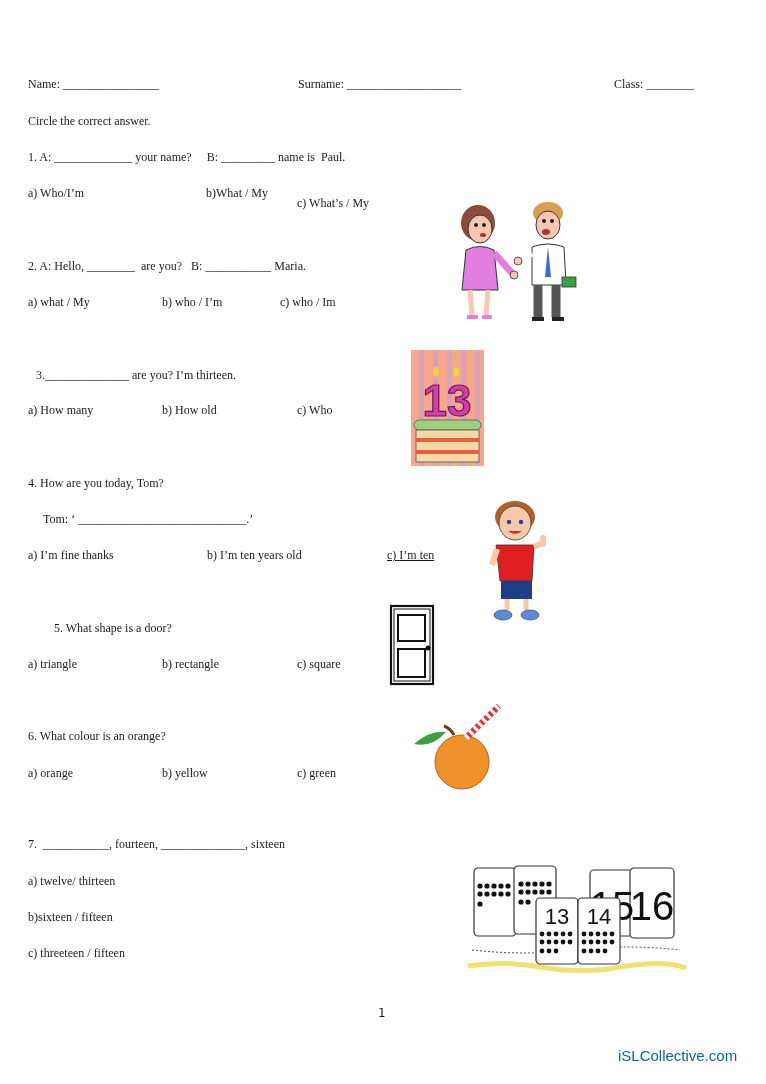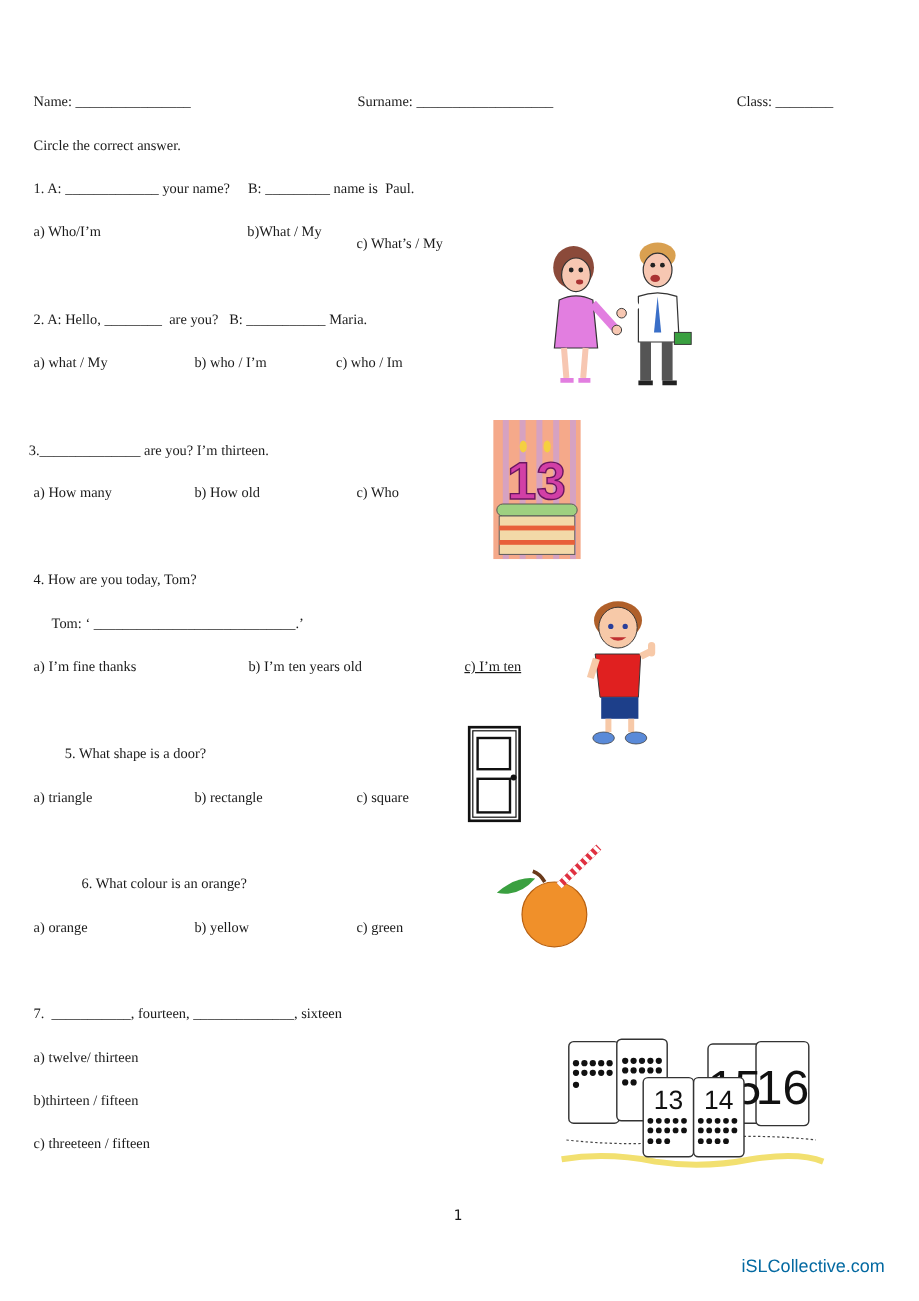--- a/index.html
+++ b/index.html
@@ -54,21 +54,21 @@
   <ellipse cx="96" cy="37" rx="4" ry="3" fill="#a33"></ellipse>
   <path d="M82 52 Q98 46 114 52 L116 90 L82 90 Z" fill="#ffffff" stroke="#333" stroke-width="1"></path>
   <path d="M98 52 L95 82 L101 82 Z" fill="#3a6fc8"></path>
   <path d="M82 58 L70 65" stroke="#ffffff" stroke-width="7"></path>
   <circle cx="68" cy="66" r="4" fill="#f7c7b2" stroke="#333" stroke-width="0.8"></circle>
   <rect x="112" y="82" width="14" height="10" fill="#3aa040" stroke="#333" stroke-width="0.8"></rect>
   <path d="M88 90 L88 122 M106 90 L106 122" stroke="#555" stroke-width="9"></path>
   <path d="M82 124 L94 124 M102 124 L114 124" stroke="#222" stroke-width="4"></path>
 </svg>
 
-<div class="t" style="left:24px;top:365px;">3.______________ are you? I’m thirteen.</div>
+<div class="t" style="left:36px;top:365px;">3.______________ are you? I’m thirteen.</div>
 <div class="t" style="left:28px;top:400px;">a) How many</div>
 <div class="t" style="left:162px;top:400px;">b) How old</div>
 <div class="t" style="left:297px;top:400px;">c) Who</div>
 
 <svg class="img" style="left:411px;top:350px;" width="73" height="116" viewBox="0 0 73 116">
   <rect x="0" y="0" width="73" height="116" fill="#f5a98a"></rect>
   <rect x="8" y="0" width="5" height="116" fill="#c9a0d8" opacity="0.7"></rect>
   <rect x="22" y="0" width="5" height="116" fill="#c9a0d8" opacity="0.7"></rect>
   <rect x="36" y="0" width="5" height="116" fill="#c9a0d8" opacity="0.7"></rect>
   <rect x="50" y="0" width="5" height="116" fill="#c9a0d8" opacity="0.7"></rect>
@@ -110,36 +110,36 @@
 <div class="t" style="left:297px;top:654px;">c) square</div>
 
 <svg class="img" style="left:389px;top:604px;" width="46" height="82" viewBox="0 0 46 82">
   <rect x="2" y="2" width="42" height="78" fill="#fff" stroke="#111" stroke-width="2.2"></rect>
   <rect x="5" y="5" width="36" height="72" fill="none" stroke="#111" stroke-width="1"></rect>
   <rect x="9" y="11" width="27" height="26" fill="none" stroke="#111" stroke-width="2"></rect>
   <rect x="9" y="45" width="27" height="28" fill="none" stroke="#111" stroke-width="2"></rect>
   <circle cx="39" cy="44" r="2.5" fill="#111"></circle>
 </svg>
 
-<div class="t" style="left:28px;top:726px;margin-left:40px;">6. What colour is an orange?</div>
+<div class="t" style="left:28px;top:726px;">6. What colour is an orange?</div>
 <div class="t" style="left:28px;top:763px;">a) orange</div>
 <div class="t" style="left:162px;top:763px;">b) yellow</div>
 <div class="t" style="left:297px;top:763px;">c) green</div>
 
 <svg class="img" style="left:410px;top:702px;" width="95" height="90" viewBox="0 0 95 90">
   <circle cx="52" cy="60" r="27" fill="#f0902a" stroke="#b86010" stroke-width="1"></circle>
   <path d="M44 33 Q40 26 34 24" stroke="#6a3a1a" stroke-width="3" fill="none"></path>
   <path d="M36 30 Q20 28 4 42 Q22 46 36 30 Z" fill="#3aa040"></path>
   <path d="M56 36 L89 4" stroke="#e03040" stroke-width="6"></path>
   <path d="M56 36 L89 4" stroke="#ffffff" stroke-width="6" stroke-dasharray="3 3"></path>
 </svg>
 
 <div class="t" style="left:28px;top:834px;">7.  ___________, fourteen, ______________, sixteen</div>
 <div class="t" style="left:28px;top:871px;">a) twelve/ thirteen</div>
-<div class="t" style="left:28px;top:907px;">b)thirteen / fifteen</div>
+<div class="t" style="left:28px;top:907px;">b)sixteen / fifteen</div>
 <div class="t" style="left:28px;top:943px;">c) threeteen / fifteen</div>
 
 <svg class="img" style="left:466px;top:862px;" width="222" height="112" viewBox="0 0 222 112">
   <rect x="0" y="0" width="222" height="112" fill="#fff"></rect>
   <path d="M2 104 Q40 98 80 106 Q120 112 160 104 Q200 98 220 106" stroke="#f2e070" stroke-width="5" fill="none"></path>
   <path d="M6 88 Q60 94 110 88 Q160 82 214 88" stroke="#444" stroke-width="1" stroke-dasharray="2 2" fill="none"></path>
 
   <rect x="8" y="6" width="42" height="68" rx="4" fill="#fff" stroke="#333" stroke-width="1.2"></rect>
   <rect x="48" y="4" width="42" height="68" rx="4" fill="#fff" stroke="#333" stroke-width="1.2"></rect>
   <g fill="#111">

